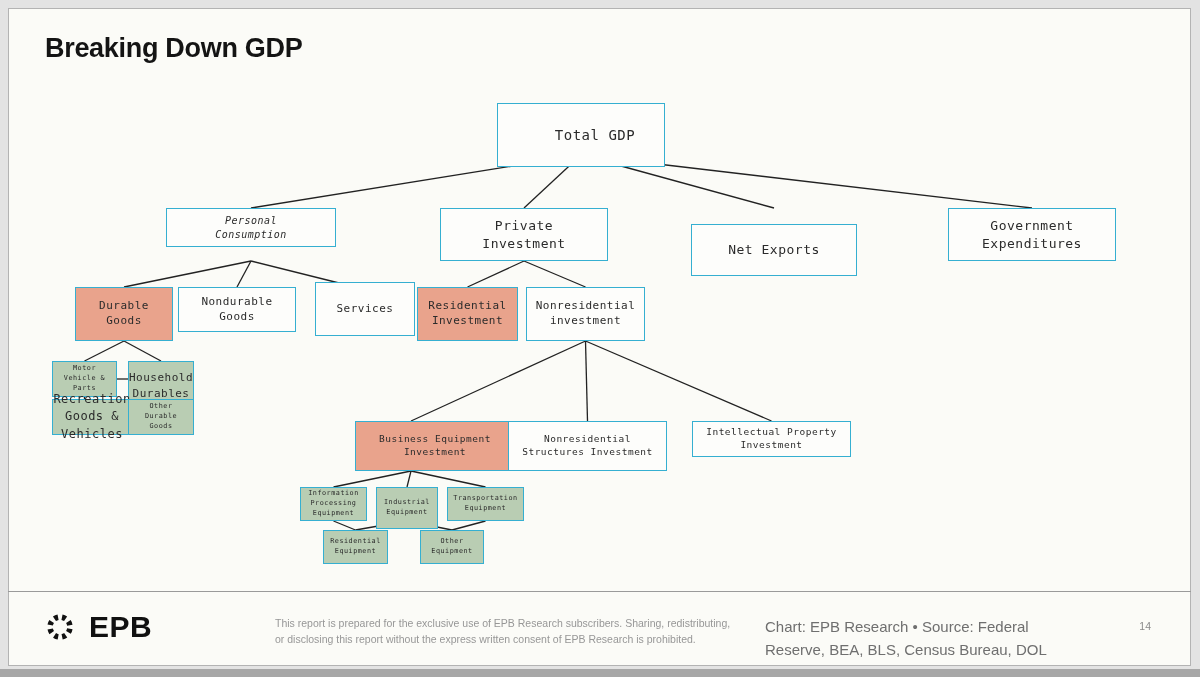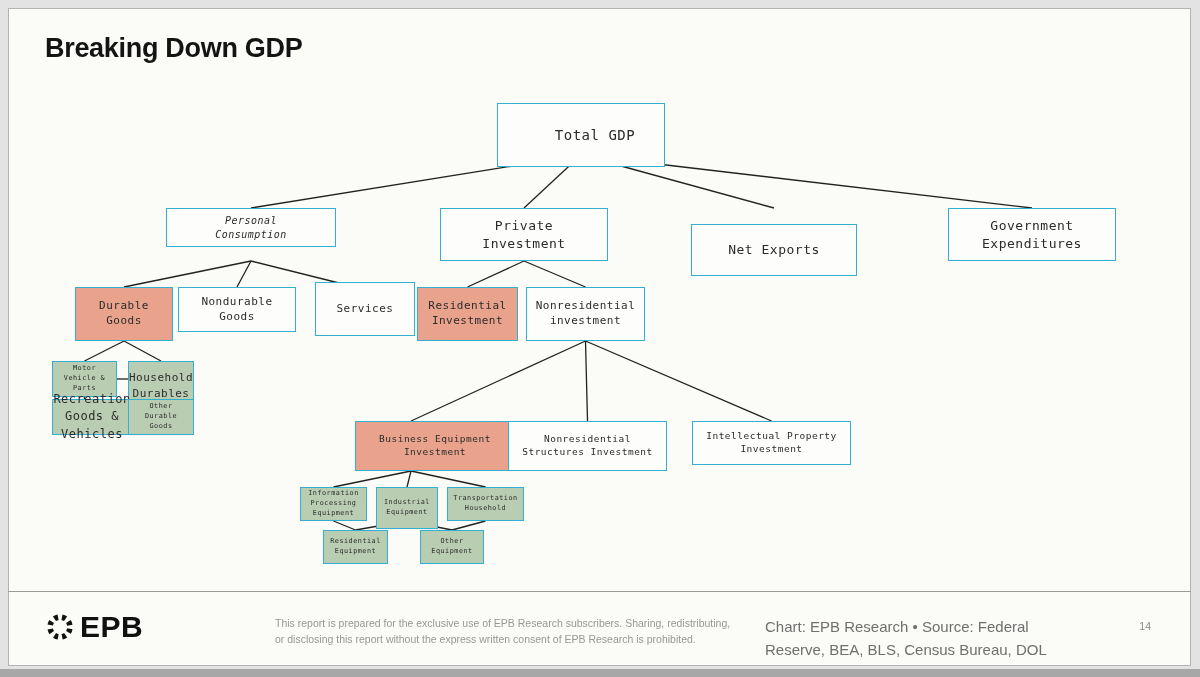--- a/index.html
+++ b/index.html
@@ -16,21 +16,21 @@
   #diagram-nodes .node{position:absolute;box-sizing:border-box;border:1.6px solid var(--accent,#35afd1);
          background:var(--fill-white,#fdfdfb);display:flex;align-items:center;justify-content:center;
          text-align:center;white-space:pre-line;color:#2b2b2b;
          font-family:"DejaVu Sans Mono", monospace;line-height:1.35;letter-spacing:0.5px;}
   #diagram-nodes .node.fill-salmon{background:var(--fill-salmon,#e9a38c);}
   #diagram-nodes .node.fill-green{background:var(--fill-green,#b9cdb3);line-height:1.45;}
   
   #footer-divider{position:absolute;left:8px;top:591px;width:1183px;height:0;
          border-top:1.5px solid #9a9a9a;}
   #footer{position:absolute;left:8px;top:592px;width:1183px;height:74px;}
-  .logo{position:absolute;left:36px;top:18px;display:flex;align-items:center;gap:4px;}
+  .logo{position:absolute;left:36px;top:18px;display:flex;align-items:center;gap:13px;}
   .logo-text{font-size:30px;font-weight:bold;letter-spacing:0.5px;color:#111;}
   .disclaimer{position:absolute;left:267px;top:23px;width:460px;font-size:10.5px;line-height:1.55;
          color:#979797;}
   .credits{position:absolute;left:757px;top:23px;width:320px;font-size:15px;line-height:1.55;
          color:#6f6f6f;}
   .page-number{position:absolute;right:40px;top:28px;font-size:10.5px;color:#8a8a8a;}
 </style>
 </head>
 <body>
 
@@ -92,29 +92,29 @@
       <div class="node fill-green" style="left: 52px; top: 399px; width: 80px; height: 36px; font-size: 12px;">Recreation
 Goods &amp;
 Vehicles</div>
       <div class="node fill-green" style="left: 128px; top: 399px; width: 66px; height: 36px; font-size: 6.8px;">Other
 Durable
 Goods</div>
       <div class="node fill-salmon" style="left: 331px; top: 421px; width: 160px; height: 50px; font-size: 9.5px; margin-left: 24px;">Business Equipment
 Investment</div>
       <div class="node fill-white" style="left: 508px; top: 421px; width: 159px; height: 50px; font-size: 9.5px;">Nonresidential
 Structures Investment</div>
-      <div class="node fill-white" style="left: 692px; top: 421px; width: 159px; height: 44px; font-size: 9.5px;">Intellectual Property
+      <div class="node fill-white" style="left: 692px; top: 421px; width: 159px; height: 36px; font-size: 9.5px;">Intellectual Property
 Investment</div>
       <div class="node fill-green" style="left: 300px; top: 487px; width: 67px; height: 34px; font-size: 6.8px;">Information
 Processing
 Equipment</div>
       <div class="node fill-green" style="left: 376px; top: 487px; width: 62px; height: 42px; font-size: 6.8px;">Industrial
 Equipment</div>
       <div class="node fill-green" style="left: 447px; top: 487px; width: 77px; height: 34px; font-size: 6.8px;">Transportation
-Household</div>
+Equipment</div>
       <div class="node fill-green" style="left: 323px; top: 530px; width: 65px; height: 34px; font-size: 6.8px;">Residential
 Equipment</div>
       <div class="node fill-green" style="left: 420px; top: 530px; width: 64px; height: 34px; font-size: 6.8px;">Other
 Equipment</div>
     </div>
 
   <div id="footer-divider"></div>
   <div id="footer">
     <div class="logo">
       <span style="display:inline-flex;">

